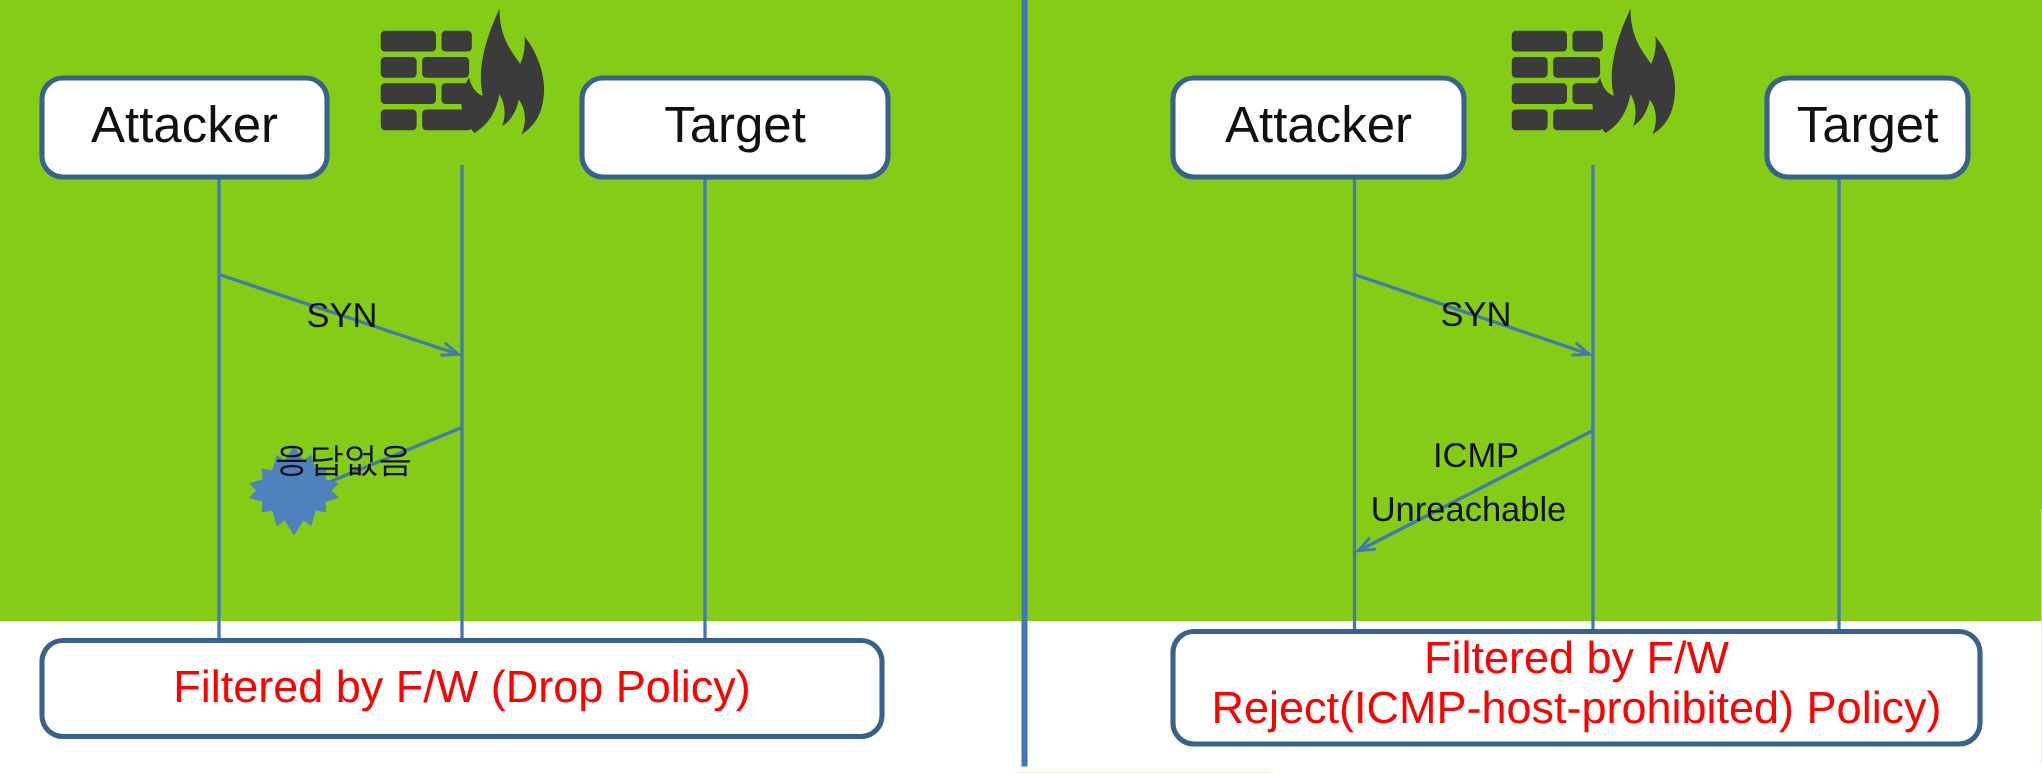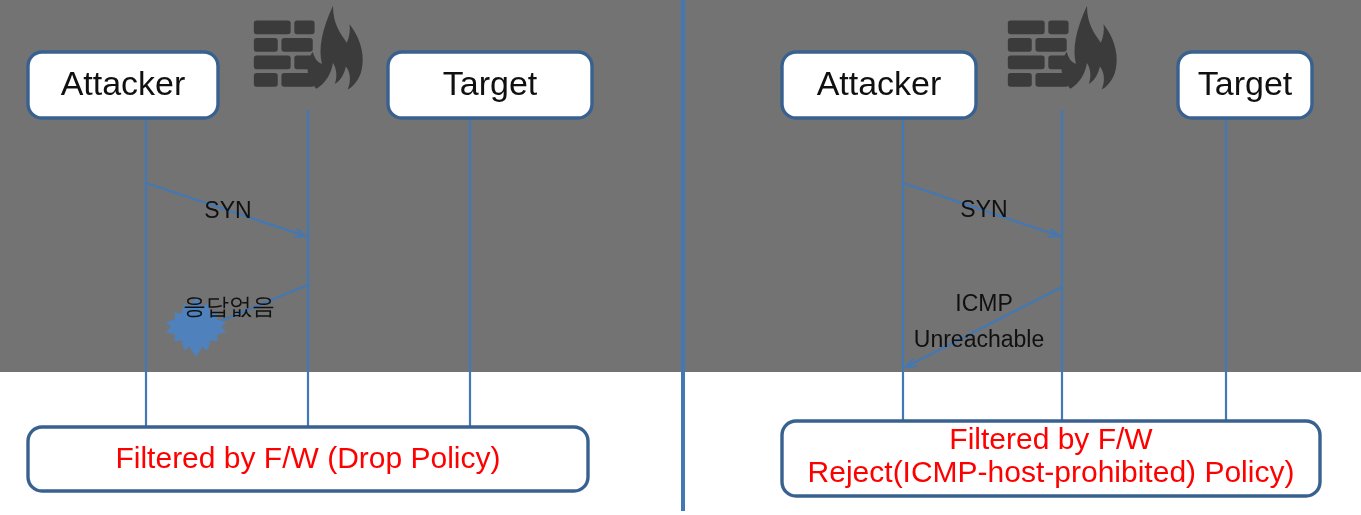--- a/index.html
+++ b/index.html
@@ -9,22 +9,22 @@
   }
   body {
     width: 1361px;
     height: 515px;
     overflow: hidden;
     font-family: "Liberation Sans", sans-serif;
   }
   #stage {
     position: relative;
     width: 1361px;
-    height: 372px;
-    background: #737373;
+    height: 414px;
+    background: #84cc16;
   }
   svg.diagram {
     position: absolute;
     top: 0;
     left: 0;
     width: 1361px;
     height: 515px;
   }
   .node-label {
     font-family: "Liberation Sans", sans-serif;

